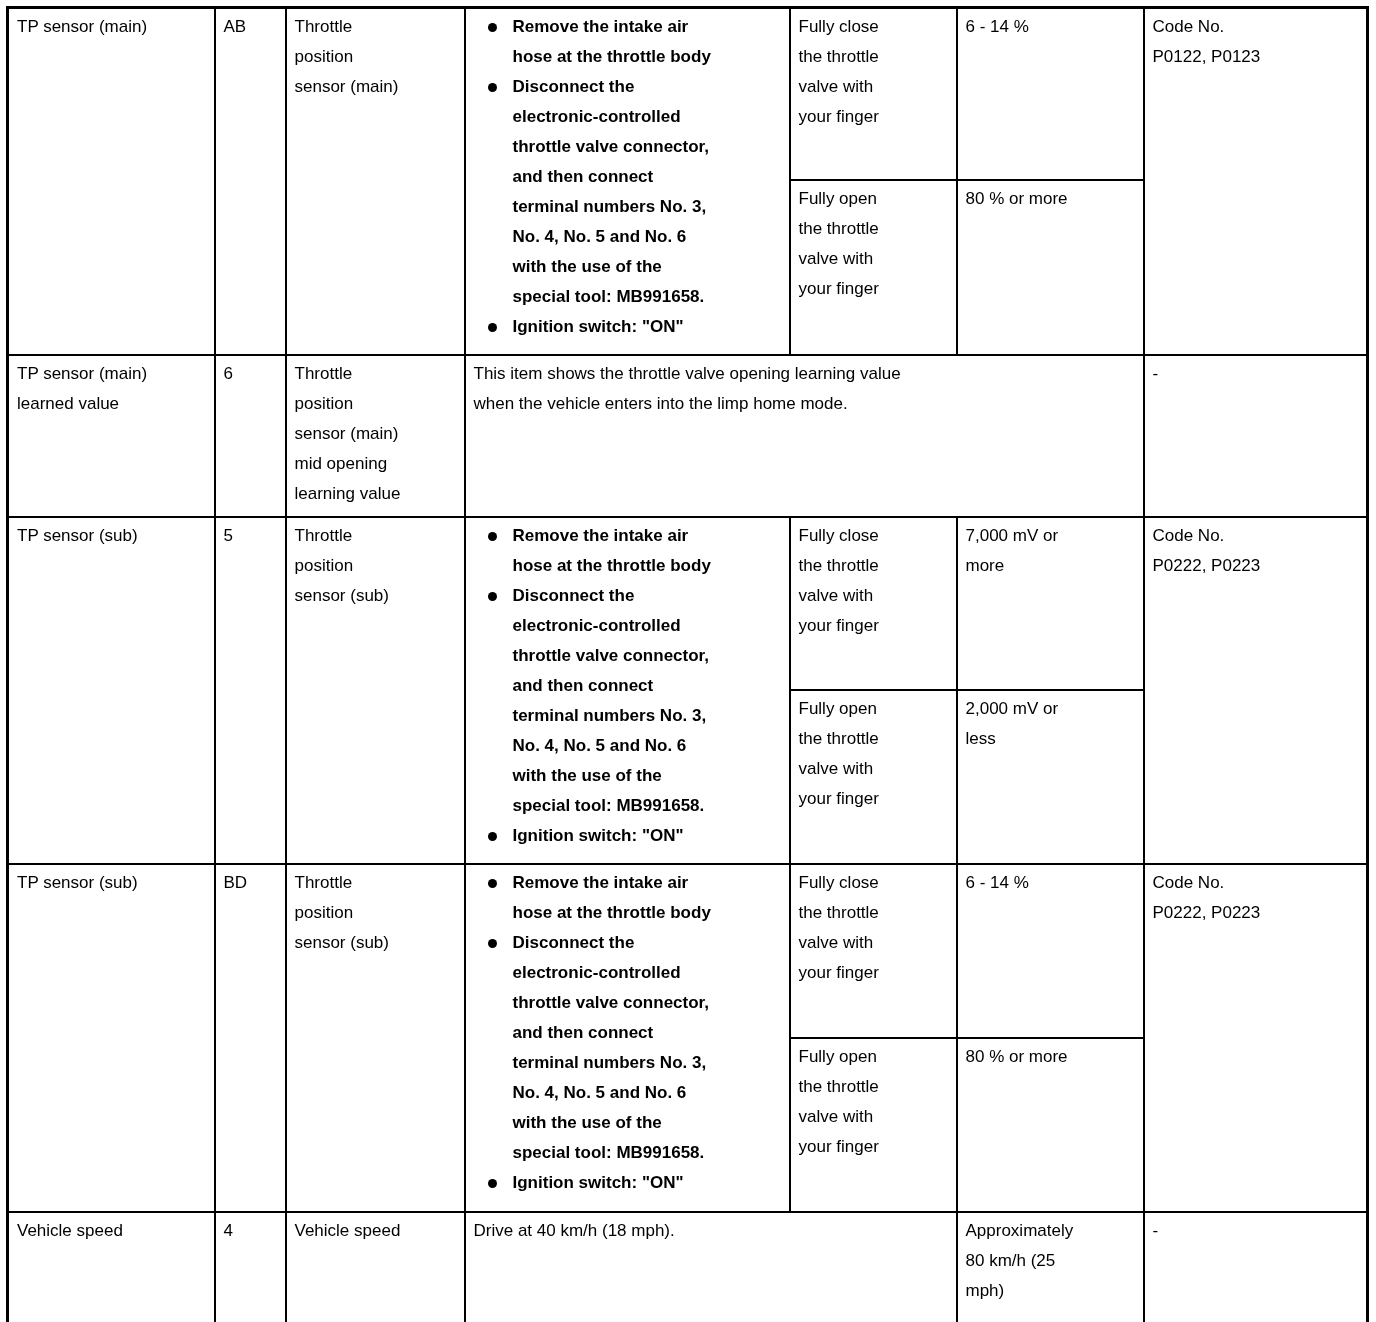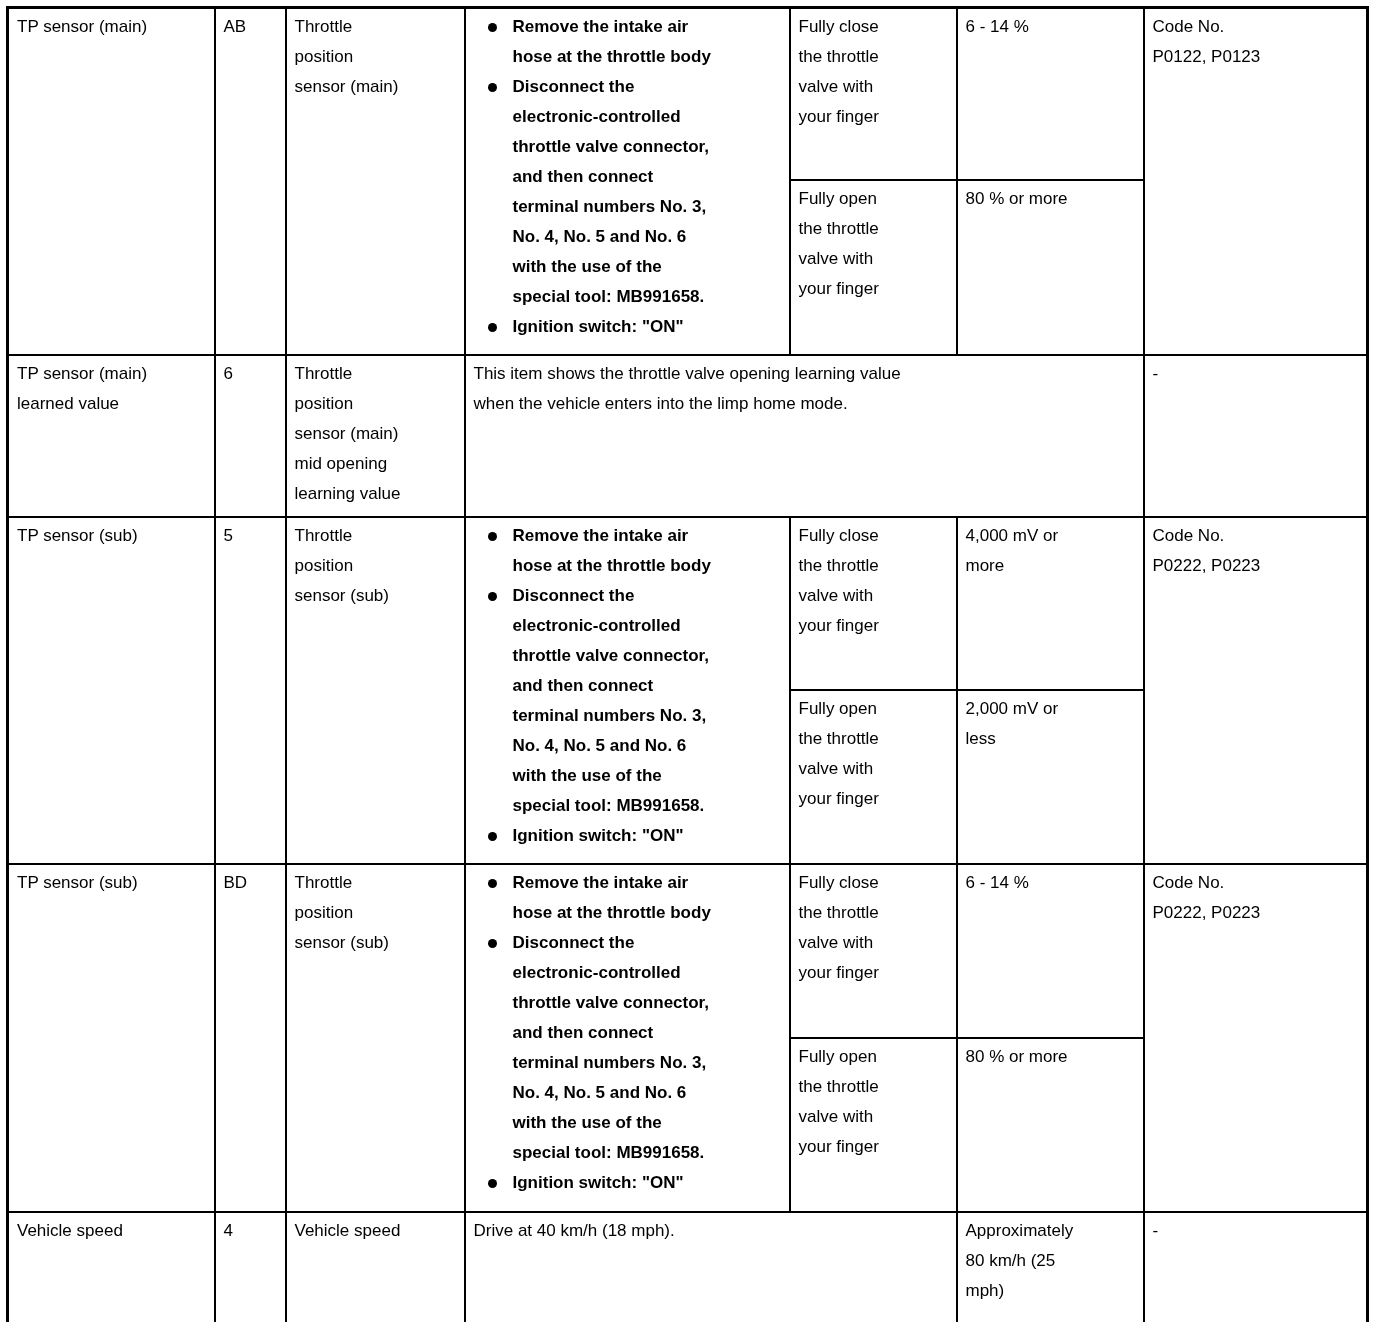--- a/index.html
+++ b/index.html
@@ -140,21 +140,21 @@
             </div>
           <div class="bi">
               <span class="dot"></span>
               <span class="bt">Ignition switch: "ON"</span>
             </div>
         </td>
         <td>Fully close
 the throttle
 valve with
 your finger</td>
-        <td>4,000 mV or
+        <td>7,000 mV or
 more</td>
         <td rowspan="2">Code No.
 P0222, P0223</td>
       </tr>
       <tr style="height:174px">
         <td>Fully open
 the throttle
 valve with
 your finger</td>
         <td>2,000 mV or

